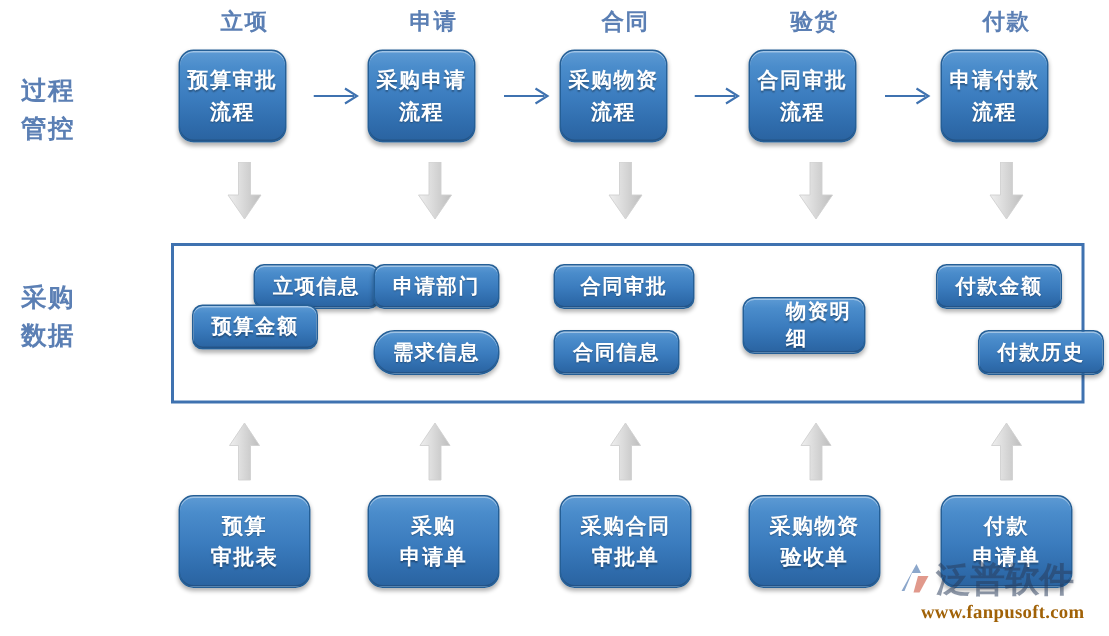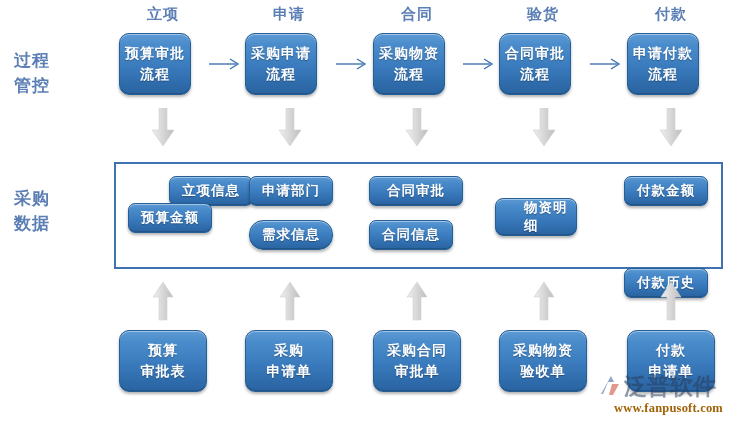--- a/index.html
+++ b/index.html
@@ -278,21 +278,21 @@
   <div id="data-frame"></div>
 
   <div class="blue-box data-pill" style="left:128px; top:176px; width:84px;margin-left:41px;">立项信息</div>
   <div class="blue-box data-pill" style="left:249px; top:176px; width:84px;">申请部门</div>
   <div class="blue-box data-pill" style="left:369px; top:176px; width:94px;">合同审批</div>
   <div class="blue-box data-pill" style="left:624px; top:176px; width:84px;">付款金额</div>
 
   <div class="blue-box data-pill" style="left:128px; top:203px; width:84px;">预算金额</div>
   <div class="blue-box data-pill" style="left:249px; top:220px; width:84px;border-radius:14px;">需求信息</div>
   <div class="blue-box data-pill" style="left:369px; top:220px; width:84px;">合同信息</div>
-  <div class="blue-box data-pill" style="left:624px; top:220px; width:84px;margin-top:48px;">付款历史</div>
+  <div class="blue-box data-pill" style="left:652px; top:220px; width:84px;">付款历史</div>
 
   <div class="blue-box data-tall" style="left:495px; top:198px; width:82px; height:38px;">物资明细</div>
 
   <div class="v-arrow v-arrow-up" style="left:150px">
     <svg width="26" height="42" viewBox="0 0 26 42">
       <defs>
         <linearGradient id="gup" x1="0" y1="0" x2="1" y2="0">
           <stop offset="0%" stop-color="#efefef"></stop>
           <stop offset="40%" stop-color="#dcdcdc"></stop>
           <stop offset="100%" stop-color="#bdbdbd"></stop>

